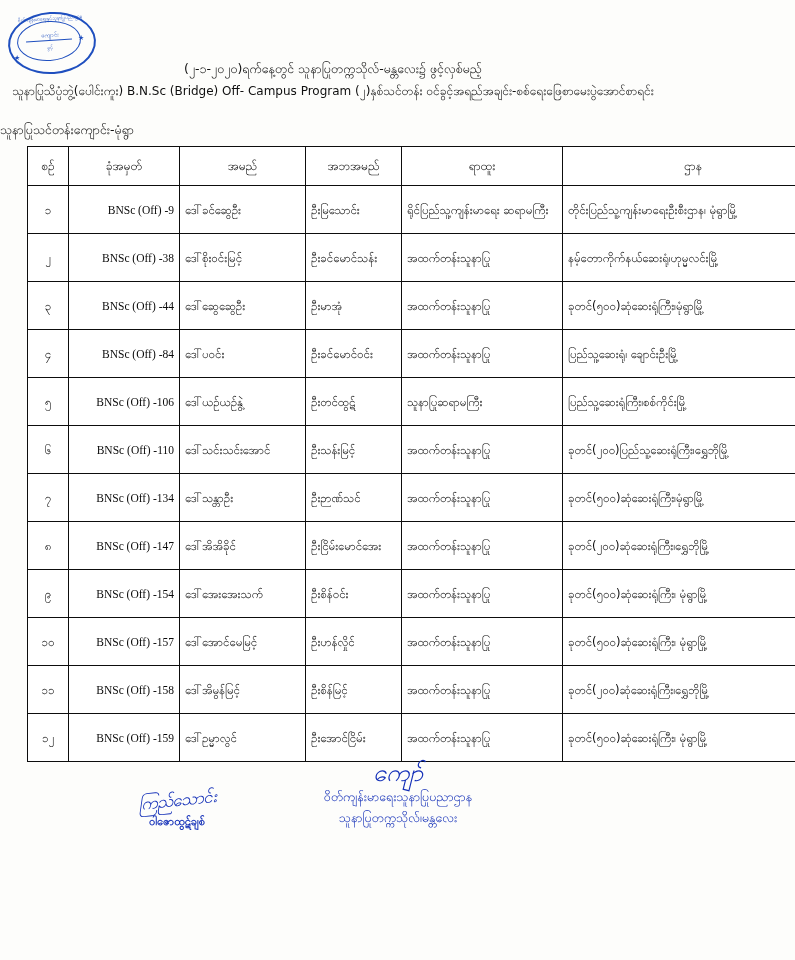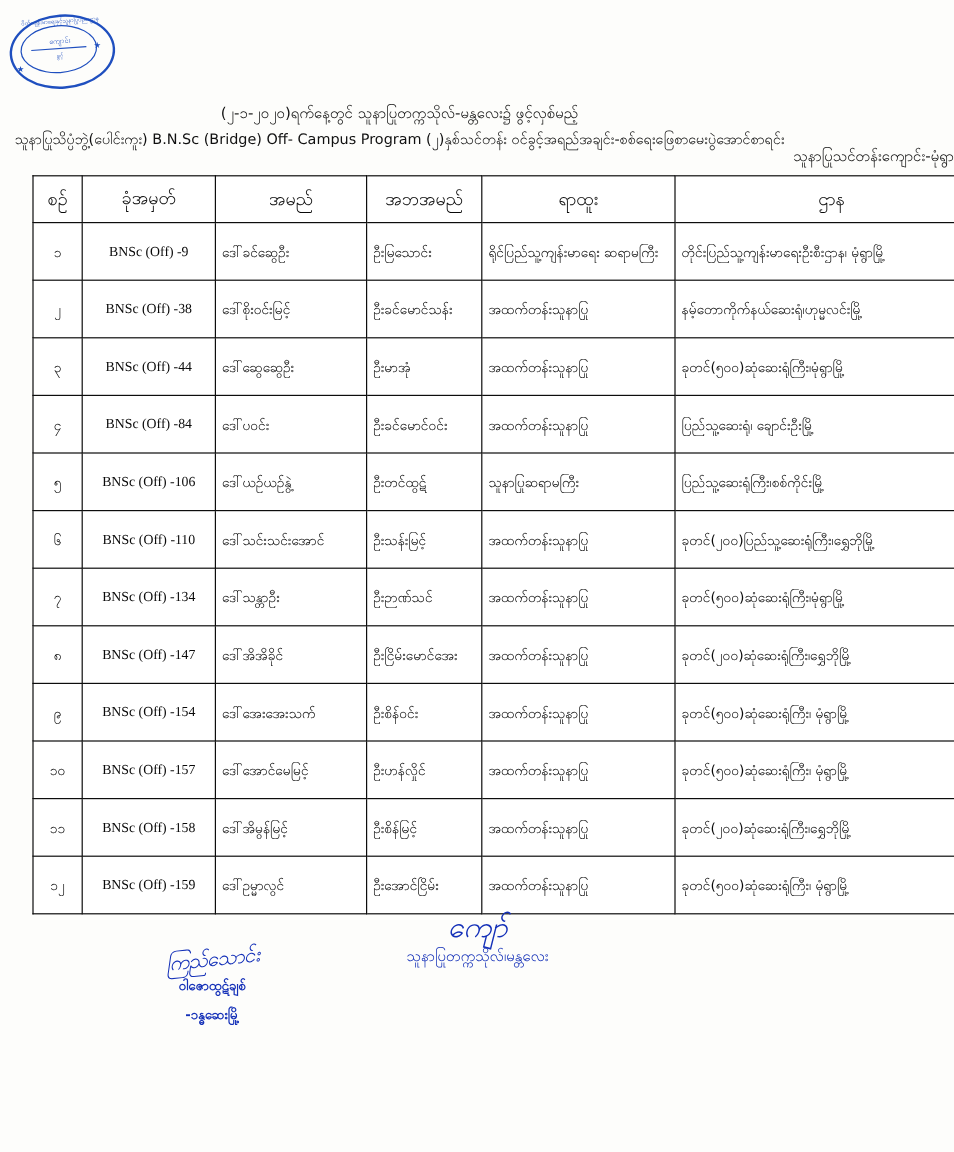--- a/index.html
+++ b/index.html
@@ -76,36 +76,35 @@
   .stamp-star.s1 { left: 6px; top: 42px; }
   .stamp-star.s2 { left: 70px; top: 22px; }
 
   
   .hdr {
     position: absolute;
     left: 0;
     top: 58px;
     width: 666px;
     text-align: center;
-    margin-top: 25px;
   }
   .hdr-line {
     font-size: 12.5px;
     line-height: 22px;
     letter-spacing: 0px;
     color: #101010;
     white-space: nowrap;
   }
   .hdr-line.l2 { font-size: 12px; }
   .hdr-sub {
     position: absolute;
     left: 0;
     top: 122px;
     width: 795px;
-    text-align: right;
+    text-align: left;
     font-size: 12.5px;
   }
 
   
   table.main {
     position: absolute;
     left: 27px;
     top: 146px;
     width: 742px;
     border-collapse: collapse;
@@ -117,25 +116,25 @@
     padding: 4px 5px;
     font-size: 11.5px;
     line-height: 16px;
     vertical-align: middle;
     color: #0a0a0a;
     font-weight: normal;
   }
   table.main th {
     text-align: center;
     height: 30px;
-    font-size: 15px;
+    font-size: 12px;
   }
   table.main td { height: 39px; }
   .c-no   { width: 30px;  text-align: center; }
-  .c-reg  { width: 100px; text-align: center; font-family: "Liberation Serif", serif; font-size: 12.5px;}
+  .c-reg  { width: 100px; text-align: right; font-family: "Liberation Serif", serif; font-size: 12.5px;}
   .c-name { width: 115px; }
   .c-fath { width: 85px; }
   .c-rank { width: 150px; }
   .c-place{ width: 250px; }
 
   
   .sig-left {
     position: absolute;
     left: 72px;
     top: 790px;
@@ -302,21 +301,21 @@
         <td class="c-fath">ဦးအောင်ငြိမ်း</td>
         <td class="c-rank">အထက်တန်းသူနာပြု</td>
         <td class="c-place">ခုတင်(၅၀၀)ဆုံဆေးရုံကြီး၊ မုံရွာမြို့</td>
       </tr>
     </tbody>
   </table>
 
   <div class="sig-left">
     <div class="scribble">ကြည်သောင်း</div>
     <div class="l">ဝါဇောထွဋ်ချစ်</div>
-    <div class="l">-၁န္ဓဆေးမြို့</div>
   </div>
 
   <div class="sig-center">
     <div class="scribble">ကျော်</div>
+    <div class="l">ဝိတ်ကျန်းမာရေးသူနာပြုပညာဌာန</div>
     <div class="l">သူနာပြုတက္ကသိုလ်၊မန္တလေး</div>
   </div>
 
 </div>
 
 </body></html>

